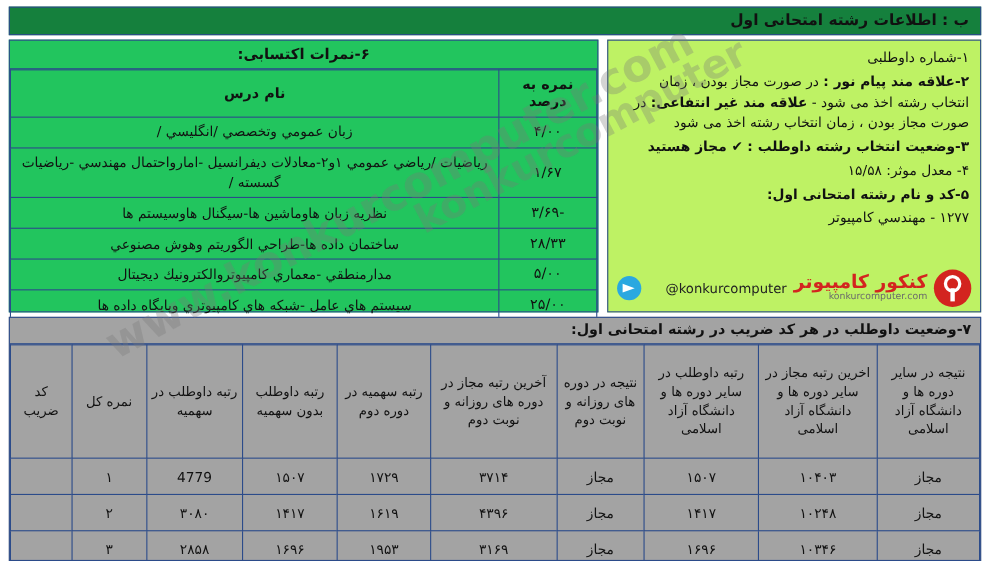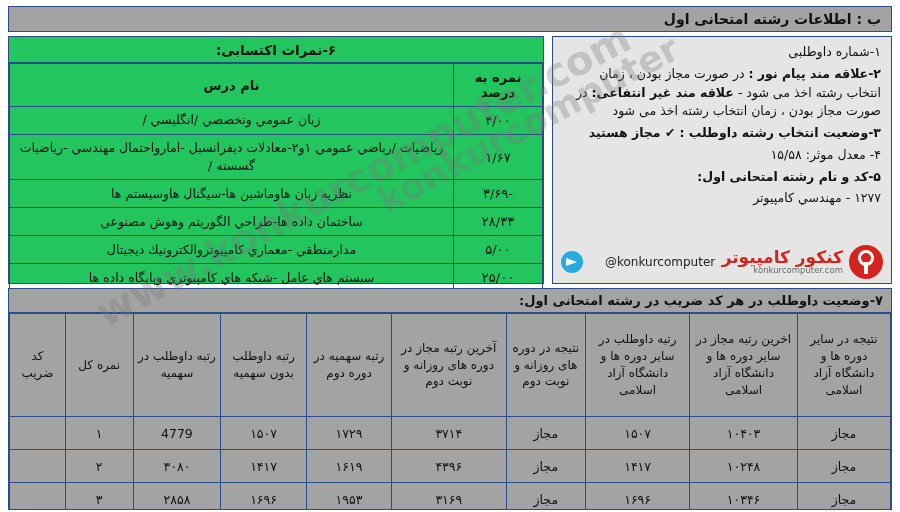--- a/index.html
+++ b/index.html
@@ -24,21 +24,21 @@
   }
 
   
   .header-bar {
     position: absolute;
     top: 6px;
     right: 8px;
     left: 8px;
     height: 26px;
     border: 1px solid #2b4b8a;
-    background: #a3a3a3;
+    background: #15803d;
     display: flex;
     align-items: center;
     justify-content: flex-start;
     padding: 0 10px;
     box-sizing: border-box;
   }
   .header-title {
     font-size: 14px;
     font-weight: bold;
     color: #111;
@@ -60,21 +60,21 @@
 
   
   .info-panel {
     width: 340px;
     border: 1px solid #2b4b8a;
     box-sizing: border-box;
     padding: 6px 10px 4px 10px;
     font-size: 12.5px;
     line-height: 1.5;
     position: relative;
-    background: #e5e5e5;
+    background: #bef264;
   }
   .info-line {
     margin: 0 0 3px 0;
     text-align: right;
   }
   .info-line b { font-weight: bold; }
   .info-strong { font-weight: bold; }
   .check-mark { font-weight: bold; }
 
   .logo-row {

